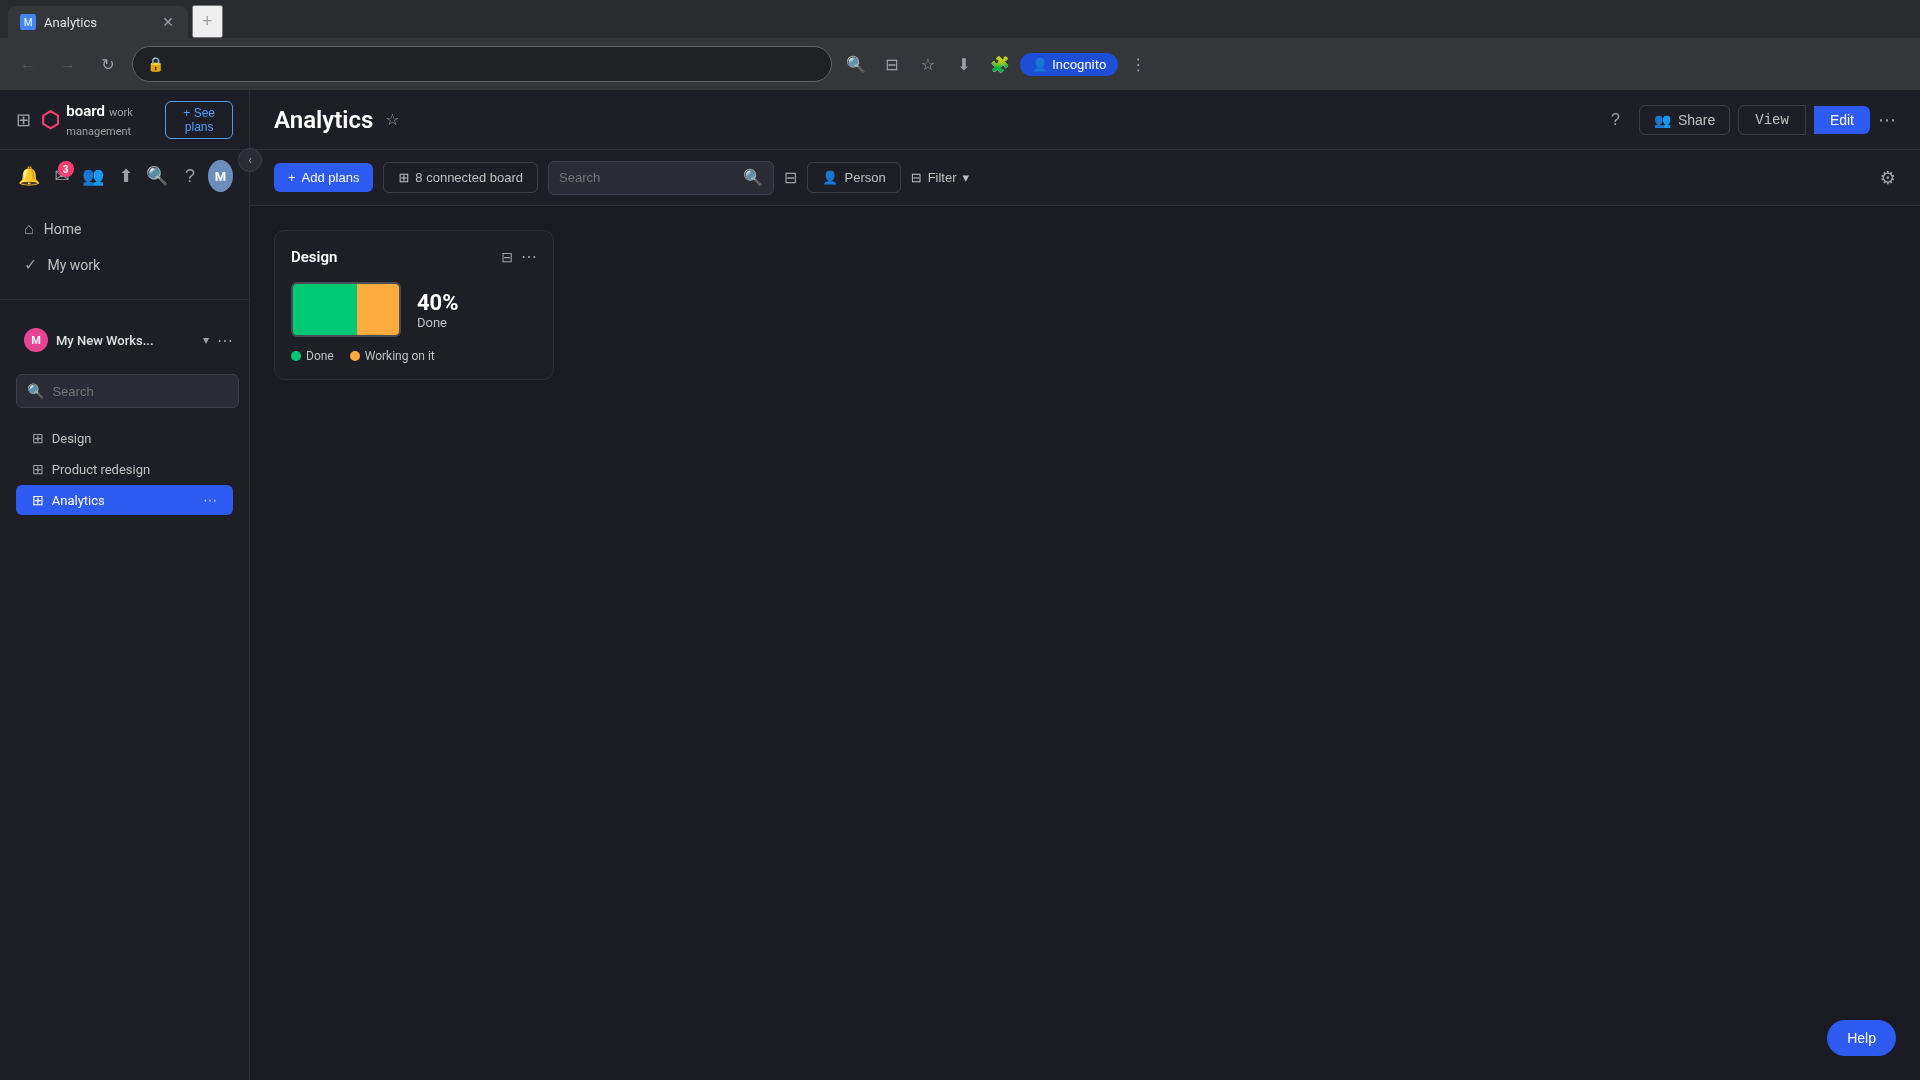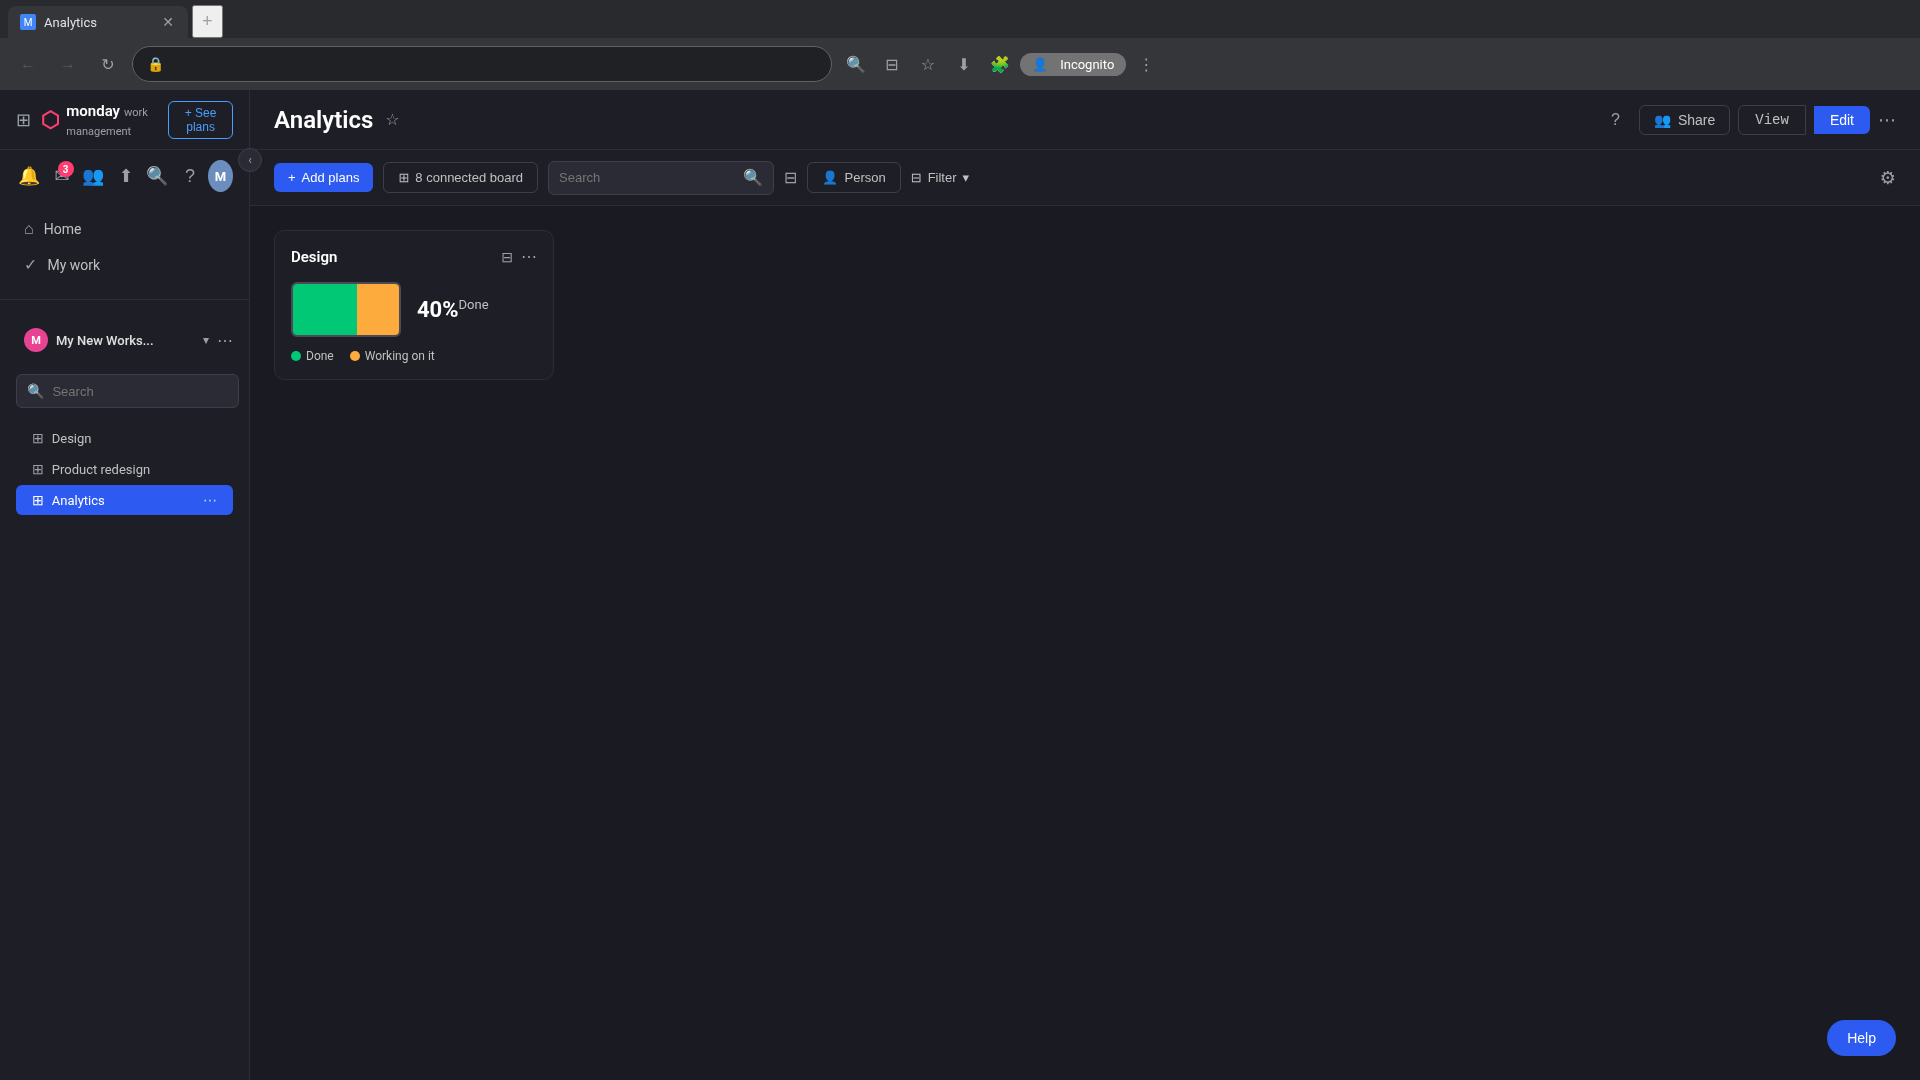--- a/index.html
+++ b/index.html
@@ -16,21 +16,21 @@
     .new-tab-btn { color: #9aa0a6; font-size: 18px; padding: 4px 8px; cursor: pointer; }
 
     .browser-nav { background: #35363a; height: 52px; display: flex; align-items: center; padding: 0 12px; gap: 8px; }
     .nav-btn { color: #9aa0a6; background: none; border: none; cursor: pointer; padding: 6px; border-radius: 50%; font-size: 16px; display: flex; align-items: center; justify-content: center; width: 32px; height: 32px; }
     .nav-btn.disabled { opacity: 0.3; cursor: default; }
     .address-bar { flex: 1; background: #202124; border: 1px solid #5f6368; border-radius: 22px; height: 36px; display: flex; align-items: center; padding: 0 14px; gap: 8px; max-width: 700px; }
     .address-bar .lock-icon { color: #9aa0a6; font-size: 14px; }
     .address-text { color: #e0e0e0; font-size: 14px; flex: 1; }
     .nav-actions { display: flex; align-items: center; gap: 4px; }
     .nav-action-btn { color: #9aa0a6; background: none; border: none; cursor: pointer; padding: 6px; border-radius: 50%; font-size: 16px; width: 32px; height: 32px; display: flex; align-items: center; justify-content: center; }
-    .profile-chip { background: #737373; color: white; border-radius: 20px; padding: 4px 12px; font-size: 13px; display: flex; align-items: center; gap: 12px; cursor: pointer; }
+    .profile-chip { background: #1d4ed8; color: white; border-radius: 20px; padding: 4px 12px; font-size: 13px; display: flex; align-items: center; gap: 4px; cursor: pointer; }
 
     
     .app-layout { display: flex; height: calc(1080px - 90px); }
 
     
     .sidebar { width: 250px; background: #1e1f26; border-right: 1px solid #2d2e35; display: flex; flex-direction: column; flex-shrink: 0; }
     .sidebar-header { padding: 12px 16px; display: flex; align-items: center; gap: 10px; height: 60px; border-bottom: 1px solid #2d2e35; }
     .app-grid-icon { color: #9aa0a6; font-size: 18px; cursor: pointer; }
     .app-logo { display: flex; align-items: center; gap: 6px; }
     .logo-dots { color: #ff3d71; font-size: 22px; font-weight: bold; }
@@ -101,21 +101,21 @@
     .widget-title { font-size: 15px; font-weight: 600; color: #ffffff; flex: 1; }
     .widget-filter-icon { color: #9aa0a6; font-size: 14px; cursor: pointer; }
     .widget-more { color: #9aa0a6; cursor: pointer; font-size: 16px; background: none; border: none; }
 
     
     .battery-chart-container { display: flex; align-items: center; gap: 16px; margin-bottom: 12px; }
     .battery-visual { width: 110px; height: 55px; border: 2px solid #4a4b55; border-radius: 6px; display: flex; overflow: hidden; position: relative; }
     .battery-visual::after { content: ''; position: absolute; right: -7px; top: 50%; transform: translateY(-50%); width: 5px; height: 20px; background: #4a4b55; border-radius: 0 3px 3px 0; }
     .battery-segment-done { background: #00c875; flex: 0 0 60%; }
     .battery-segment-working { background: #fdab3d; flex: 0 0 40%; }
-    .battery-stats { display: flex; }
+    .battery-stats { display: flex; flex-direction: column; }
     .battery-percent { font-size: 22px; font-weight: 700; color: #ffffff; }
     .battery-label { font-size: 13px; color: #c0c0c0; }
 
     .battery-legend { display: flex; gap: 16px; }
     .legend-item { display: flex; align-items: center; gap: 5px; font-size: 12px; color: #c0c0c0; }
     .legend-dot { width: 10px; height: 10px; border-radius: 50%; }
     .legend-dot.done { background: #00c875; }
     .legend-dot.working { background: #fdab3d; }
 
     
@@ -163,21 +163,21 @@
 
 <div class="app-layout">
 
   <div class="sidebar">
 
     <div class="sidebar-header">
       <span class="app-grid-icon">⊞</span>
       <div class="app-logo">
         <span class="logo-dots">⬡</span>
         <div>
-          <span class="logo-text">monday</span>
+          <span class="logo-text">board</span>
           <span class="logo-sub">work management</span>
         </div>
       </div>
       <button class="see-plans-btn">+ See plans</button>
     </div>
 
     <div style="display:flex; align-items:center; justify-content:flex-end; padding: 8px 16px; gap:4px;">
       <button class="header-icon-btn">
         <span class="icon-wrapper">
           🔔

